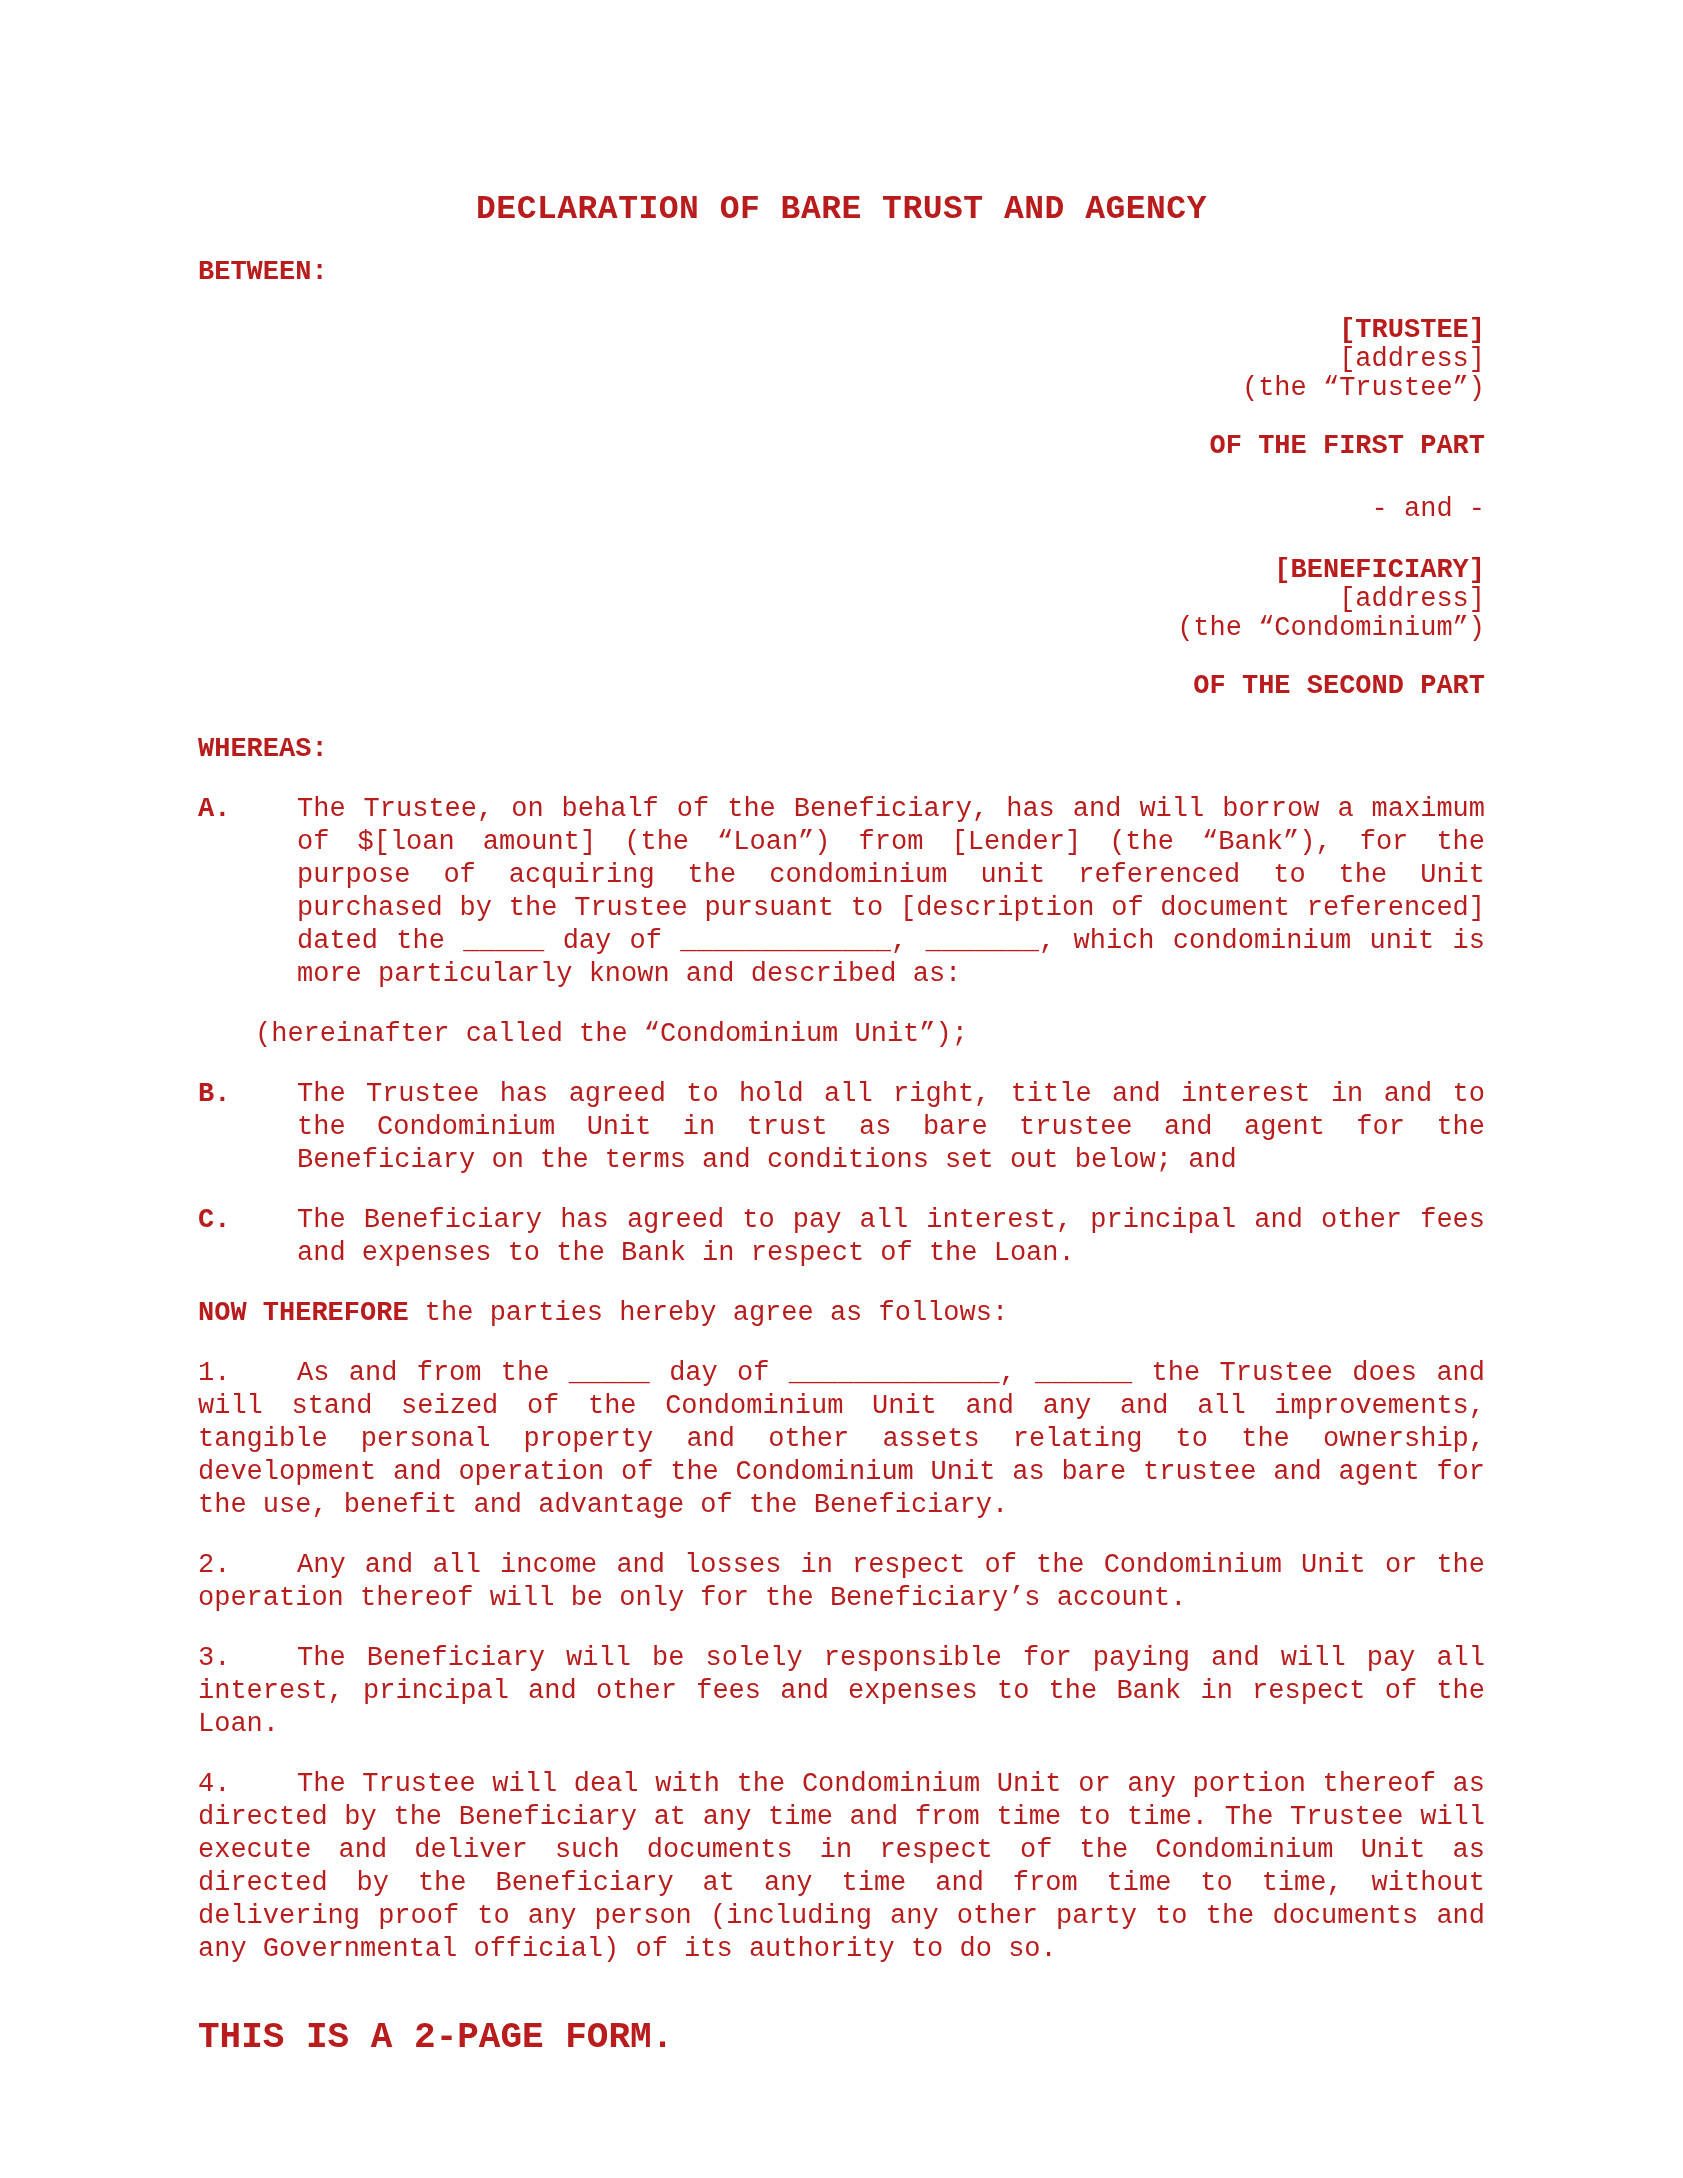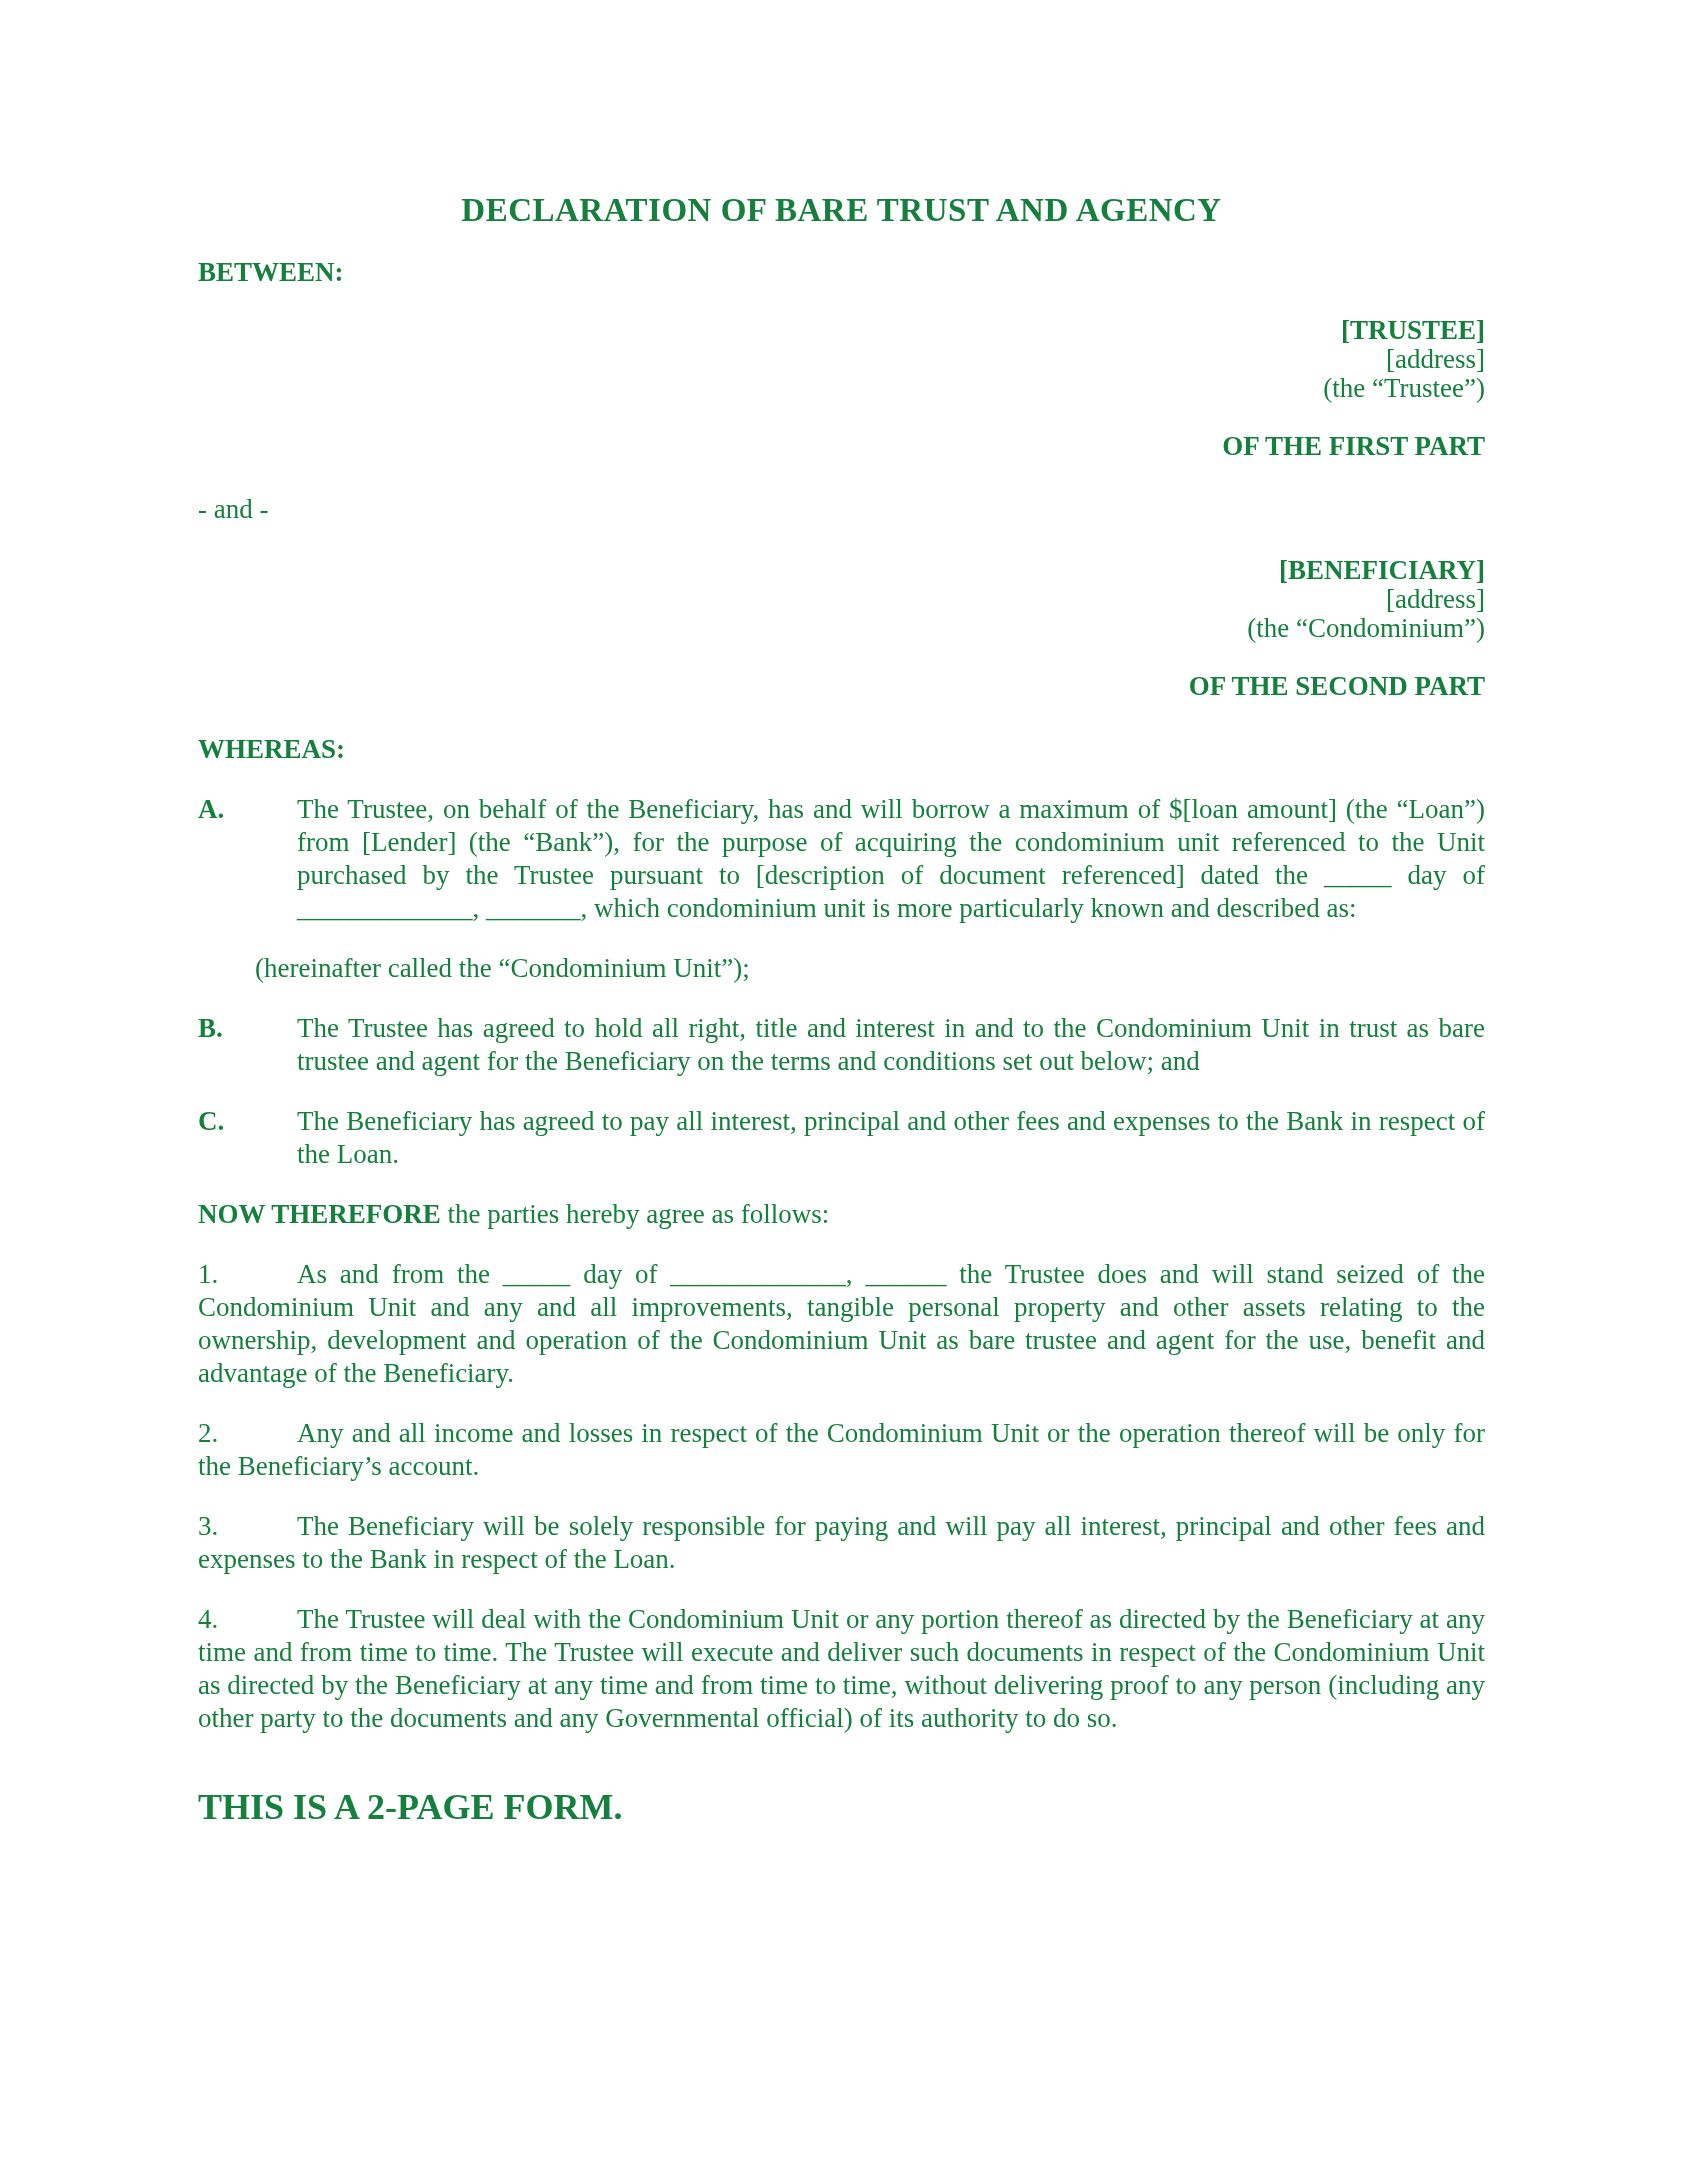--- a/index.html
+++ b/index.html
@@ -5,22 +5,22 @@
   html, body {
     margin: 0;
     padding: 0;
     background: #ffffff;
   }
   .page {
     position: relative;
     width: 1683px;
     height: 2178px;
     background: #ffffff;
-    color: #15803d;
-    font-family: Liberation Serif, serif;
+    color: #b91c1c;
+    font-family: Liberation Mono, monospace;
     overflow: hidden;
   }
   .content {
     padding: 190px 198px 0 198px;
     font-size: 27px;
     line-height: 33px;
   }
   .doc-title {
     margin: 0 0 26px 0;
     font-size: 33px;
@@ -36,21 +36,21 @@
     line-height: 29px;
     margin: 7px 0 27px 0;
   }
   .party-name { font-weight: bold; }
   .part-label {
     text-align: right;
     font-weight: bold;
     margin: 2px 0 30px 0;
   }
   .separator {
-    text-align: left;
+    text-align: right;
     margin: 6px 0 30px 0;
   }
   .recital {
     position: relative;
     margin: 0 0 27px 99px;
     text-align: justify;
   }
   .recital-letter {
     position: absolute;
     left: -99px;

